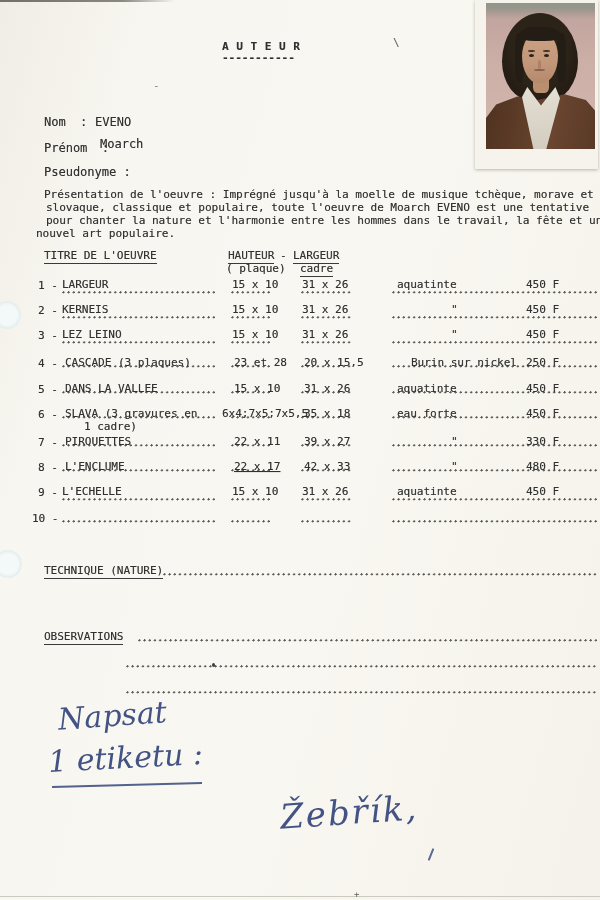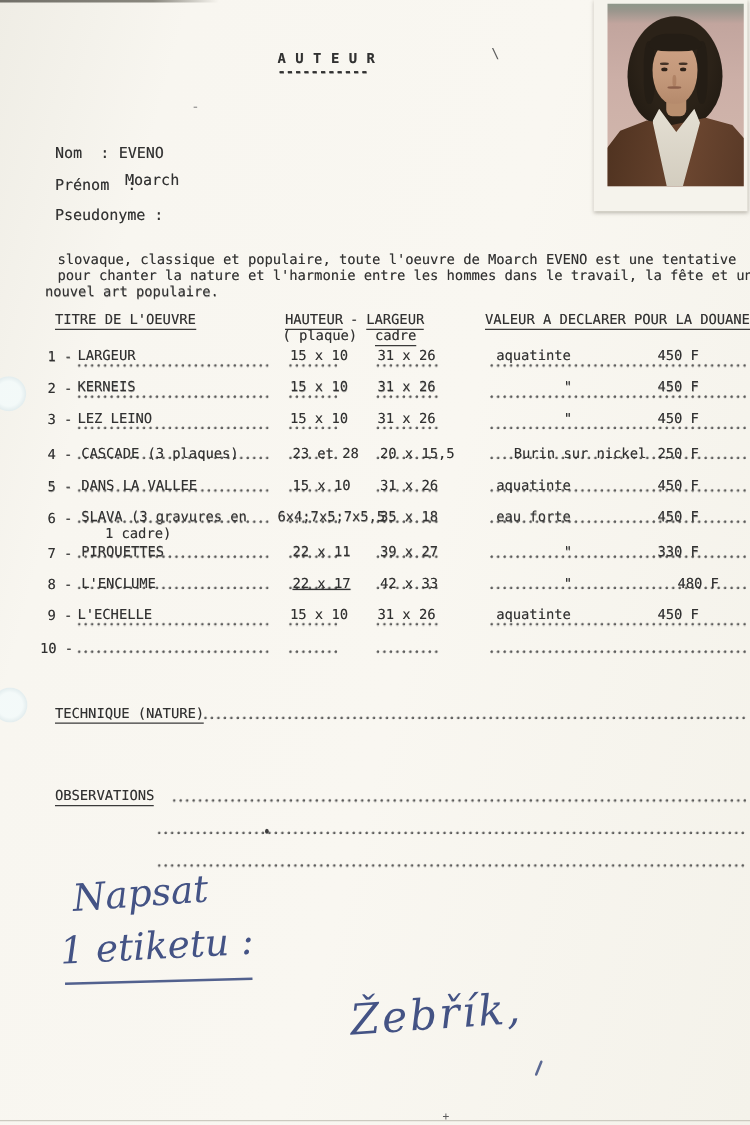--- a/index.html
+++ b/index.html
@@ -88,31 +88,31 @@
       <div class="p-mouth"></div>
     </div>
   </div>
 
   <div class="abs tw tw12" style="left:44px;top:116px;">Nom  :</div>
   <div class="abs tw tw12" style="left:95px;top:116px;">EVENO</div>
   <div class="abs tw tw12" style="left:44px;top:142px;">Prénom  :</div>
   <div class="abs tw tw12" style="left:100px;top:138px;">Moarch</div>
   <div class="abs tw tw12" style="left:44px;top:166px;">Pseudonyme :</div>
 
+  <div class="abs tw" style="left:44px;top:189px;">Présentation de l'oeuvre : Imprégné jusqu'à la moelle de musique tchèque, morave et</div>
   <div class="abs tw" style="left:46px;top:202px;text-align:right;">slovaque, classique et populaire, toute l'oeuvre de Moarch EVENO est une tentative</div>
   <div class="abs tw" style="left:46px;top:215px;">pour chanter la nature et l'harmonie entre les hommes dans le travail, la fête et un</div>
   <div class="abs tw" style="left:36px;top:228px;">nouvel art populaire.</div>
 
   <div class="abs tw ul" style="left:44px;top:250px;">TITRE DE L'OEUVRE</div>
   <div class="abs tw ul" style="left:228px;top:250px;">HAUTEUR</div>
   <div class="abs tw" style="left:280px;top:250px;">-</div>
   <div class="abs tw ul" style="left:293px;top:250px;">LARGEUR</div>
   <div class="abs tw" style="left:226px;top:263px;">( plaque)</div>
   <div class="abs tw ul" style="left:300px;top:263px;">cadre</div>
-  <div class="abs tw ul" style="left:388px;top:250px;">VALEUR A DECLARER POUR LA DOUANE</div>
 
   <div id="table-area">
       <div class="leader" style="left: 62px; top: 291px; width: 153px;"></div>
       <div class="leader" style="left: 231px; top: 291px; width: 39px;"></div>
       <div class="leader" style="left: 301px; top: 291px; width: 51px;"></div>
       <div class="leader" style="left: 392px; top: 291px; width: 205px;"></div>
       <div class="abs tw" style="left: 38px; top: 280px;">1 -</div>
       <div class="abs tw" style="left: 62px; top: 279px;">LARGEUR</div>
       <div class="abs tw" style="left: 232px; top: 279px;">15 x 10</div>
       <div class="abs tw" style="left: 302px; top: 279px;">31 x 26</div>
@@ -181,21 +181,21 @@
       <div class="abs tw" style="left: 526px; top: 436px;">330 F</div>
       <div class="leader" style="left: 62px; top: 469px; width: 153px;"></div>
       <div class="leader" style="left: 231px; top: 469px; width: 39px;"></div>
       <div class="leader" style="left: 301px; top: 469px; width: 51px;"></div>
       <div class="leader" style="left: 392px; top: 469px; width: 205px;"></div>
       <div class="abs tw" style="left: 38px; top: 462px;">8 -</div>
       <div class="abs tw" style="left: 65px; top: 461px;">L'ENCLUME</div>
       <div class="abs tw" style="left: 234px; top: 461px; text-decoration: underline;">22 x 17</div>
       <div class="abs tw" style="left: 304px; top: 461px;">42 x 33</div>
       <div class="abs tw" style="left: 451px; top: 461px;">"</div>
-      <div class="abs tw" style="left: 526px; top: 461px; margin-left: 16px;">480 F</div>
+      <div class="abs tw" style="left: 526px; top: 461px;">480 F</div>
       <div class="leader" style="left: 62px; top: 498px; width: 153px;"></div>
       <div class="leader" style="left: 231px; top: 498px; width: 39px;"></div>
       <div class="leader" style="left: 301px; top: 498px; width: 51px;"></div>
       <div class="leader" style="left: 392px; top: 498px; width: 205px;"></div>
       <div class="abs tw" style="left: 38px; top: 487px;">9 -</div>
       <div class="abs tw" style="left: 62px; top: 486px;">L'ECHELLE</div>
       <div class="abs tw" style="left: 232px; top: 486px;">15 x 10</div>
       <div class="abs tw" style="left: 302px; top: 486px;">31 x 26</div>
       <div class="abs tw" style="left: 397px; top: 486px;">aquatinte</div>
       <div class="abs tw" style="left: 526px; top: 486px;">450 F</div>

